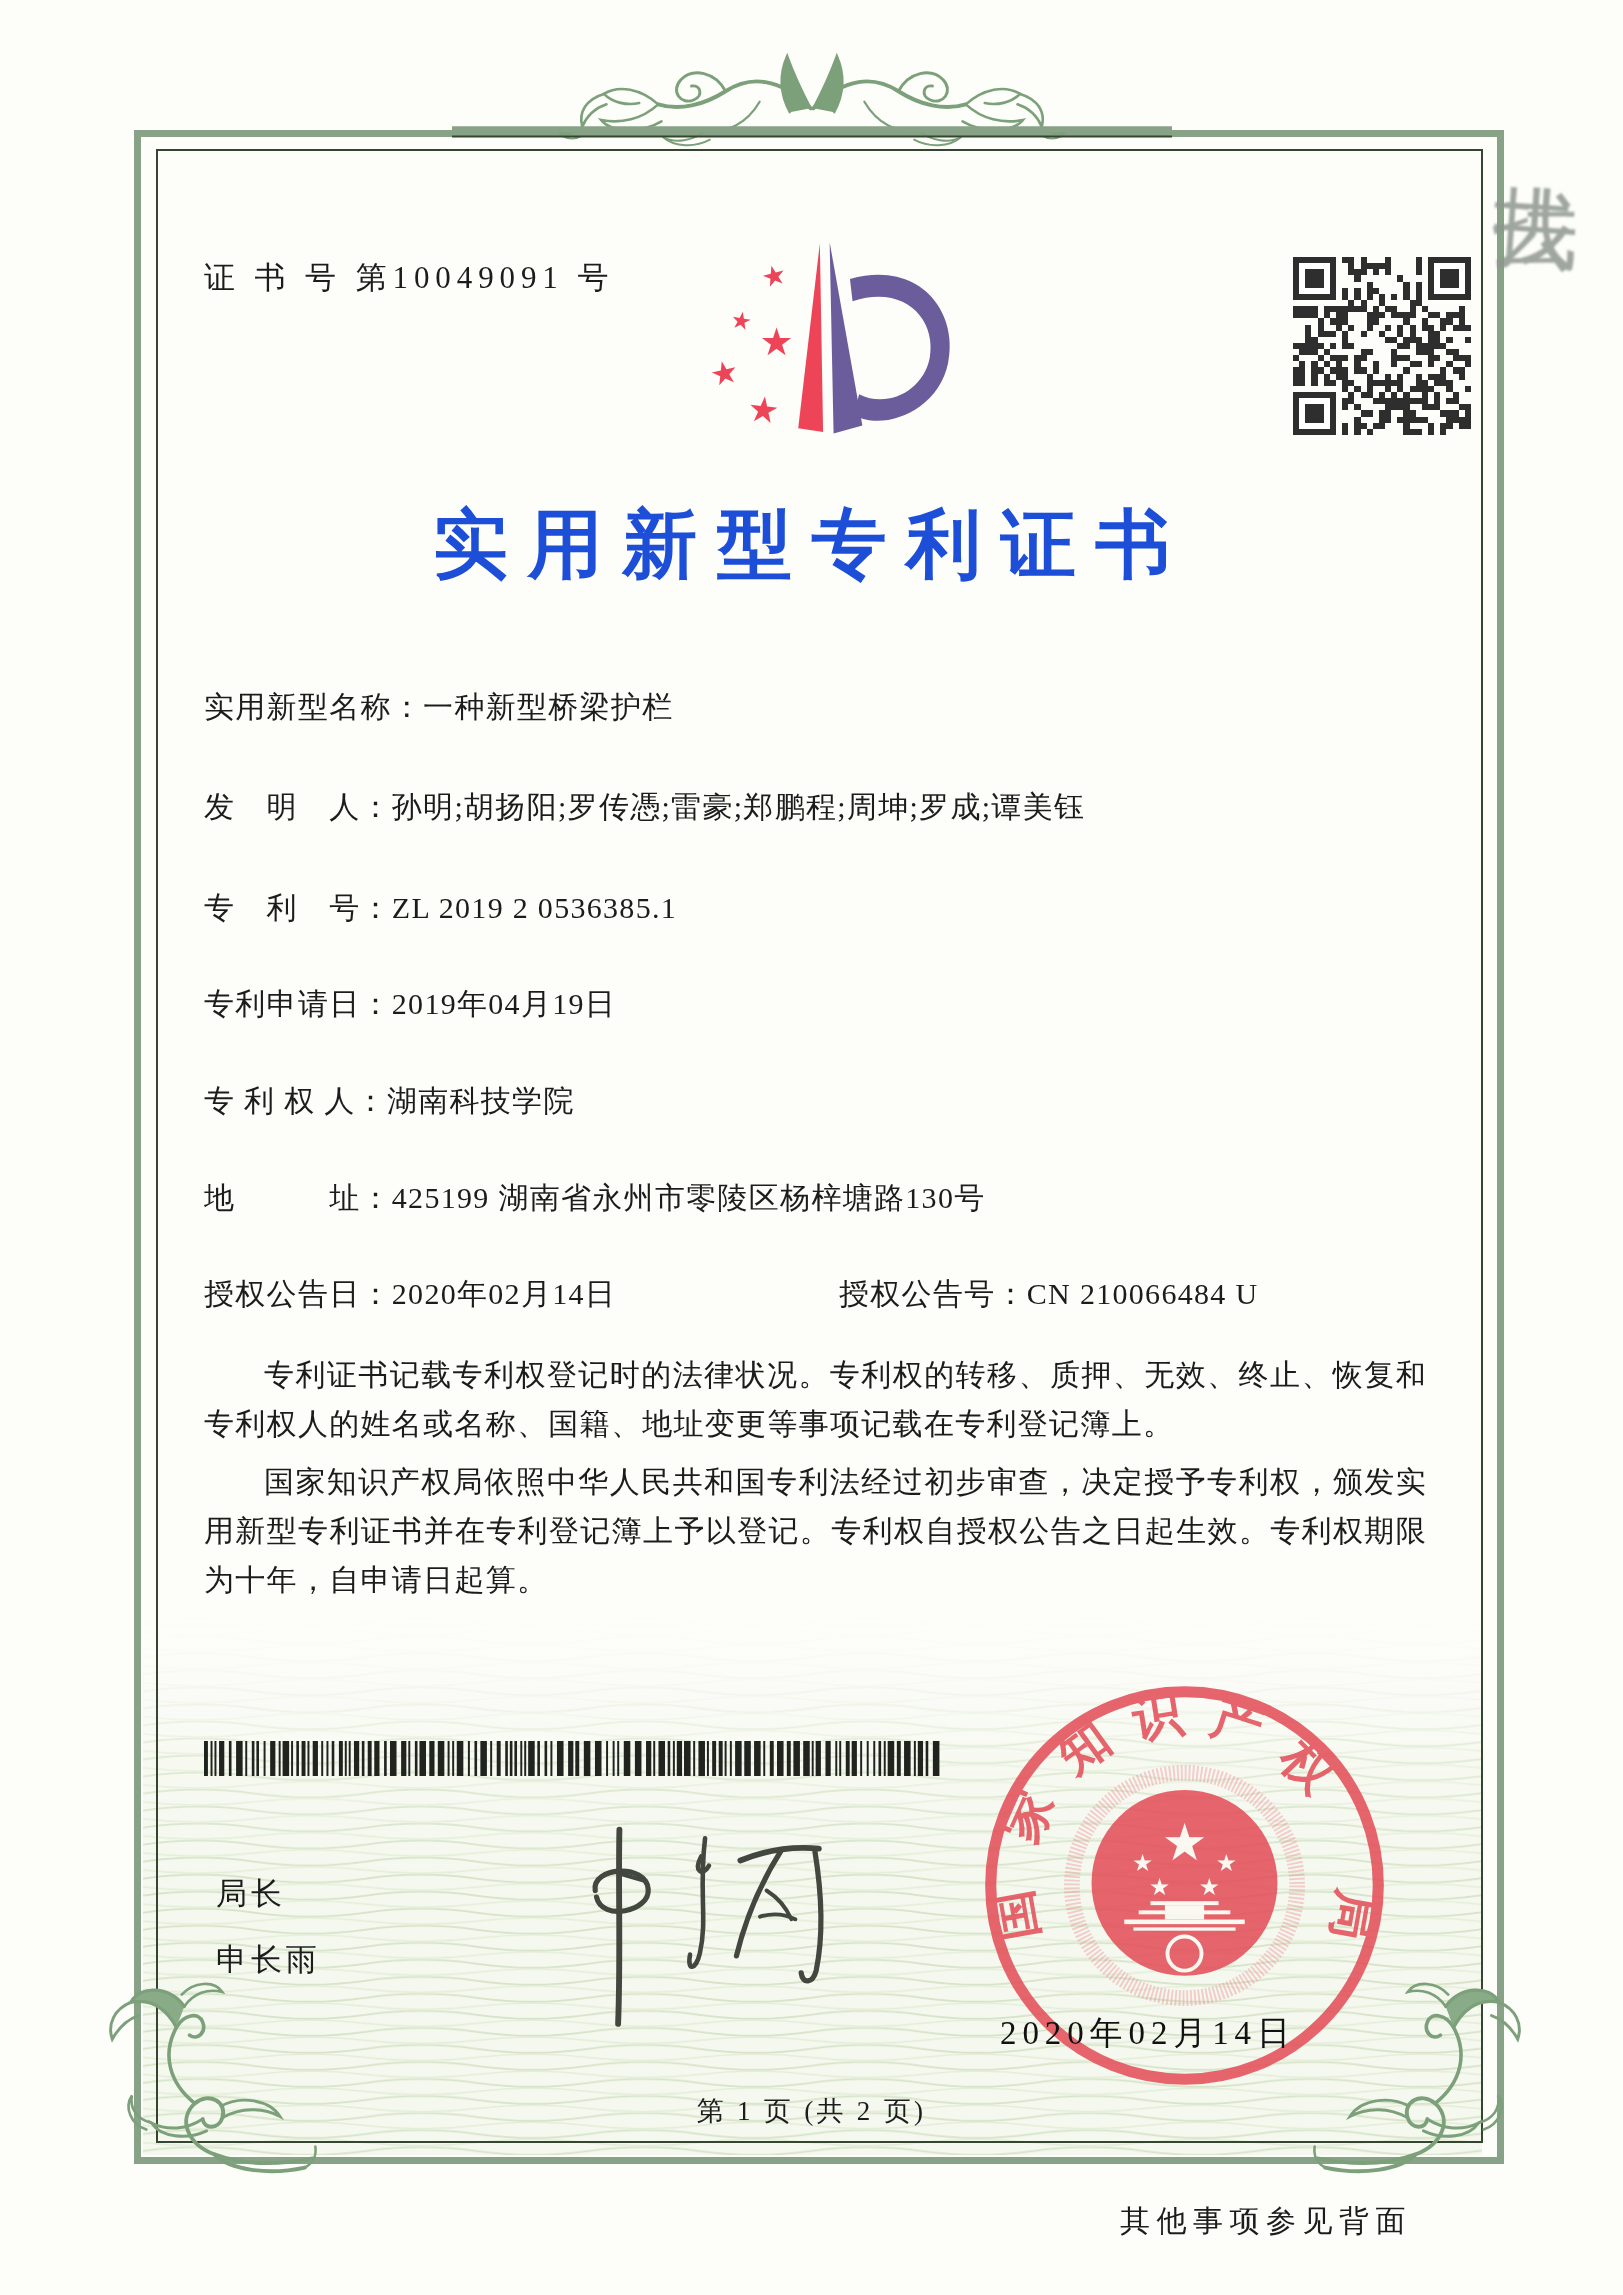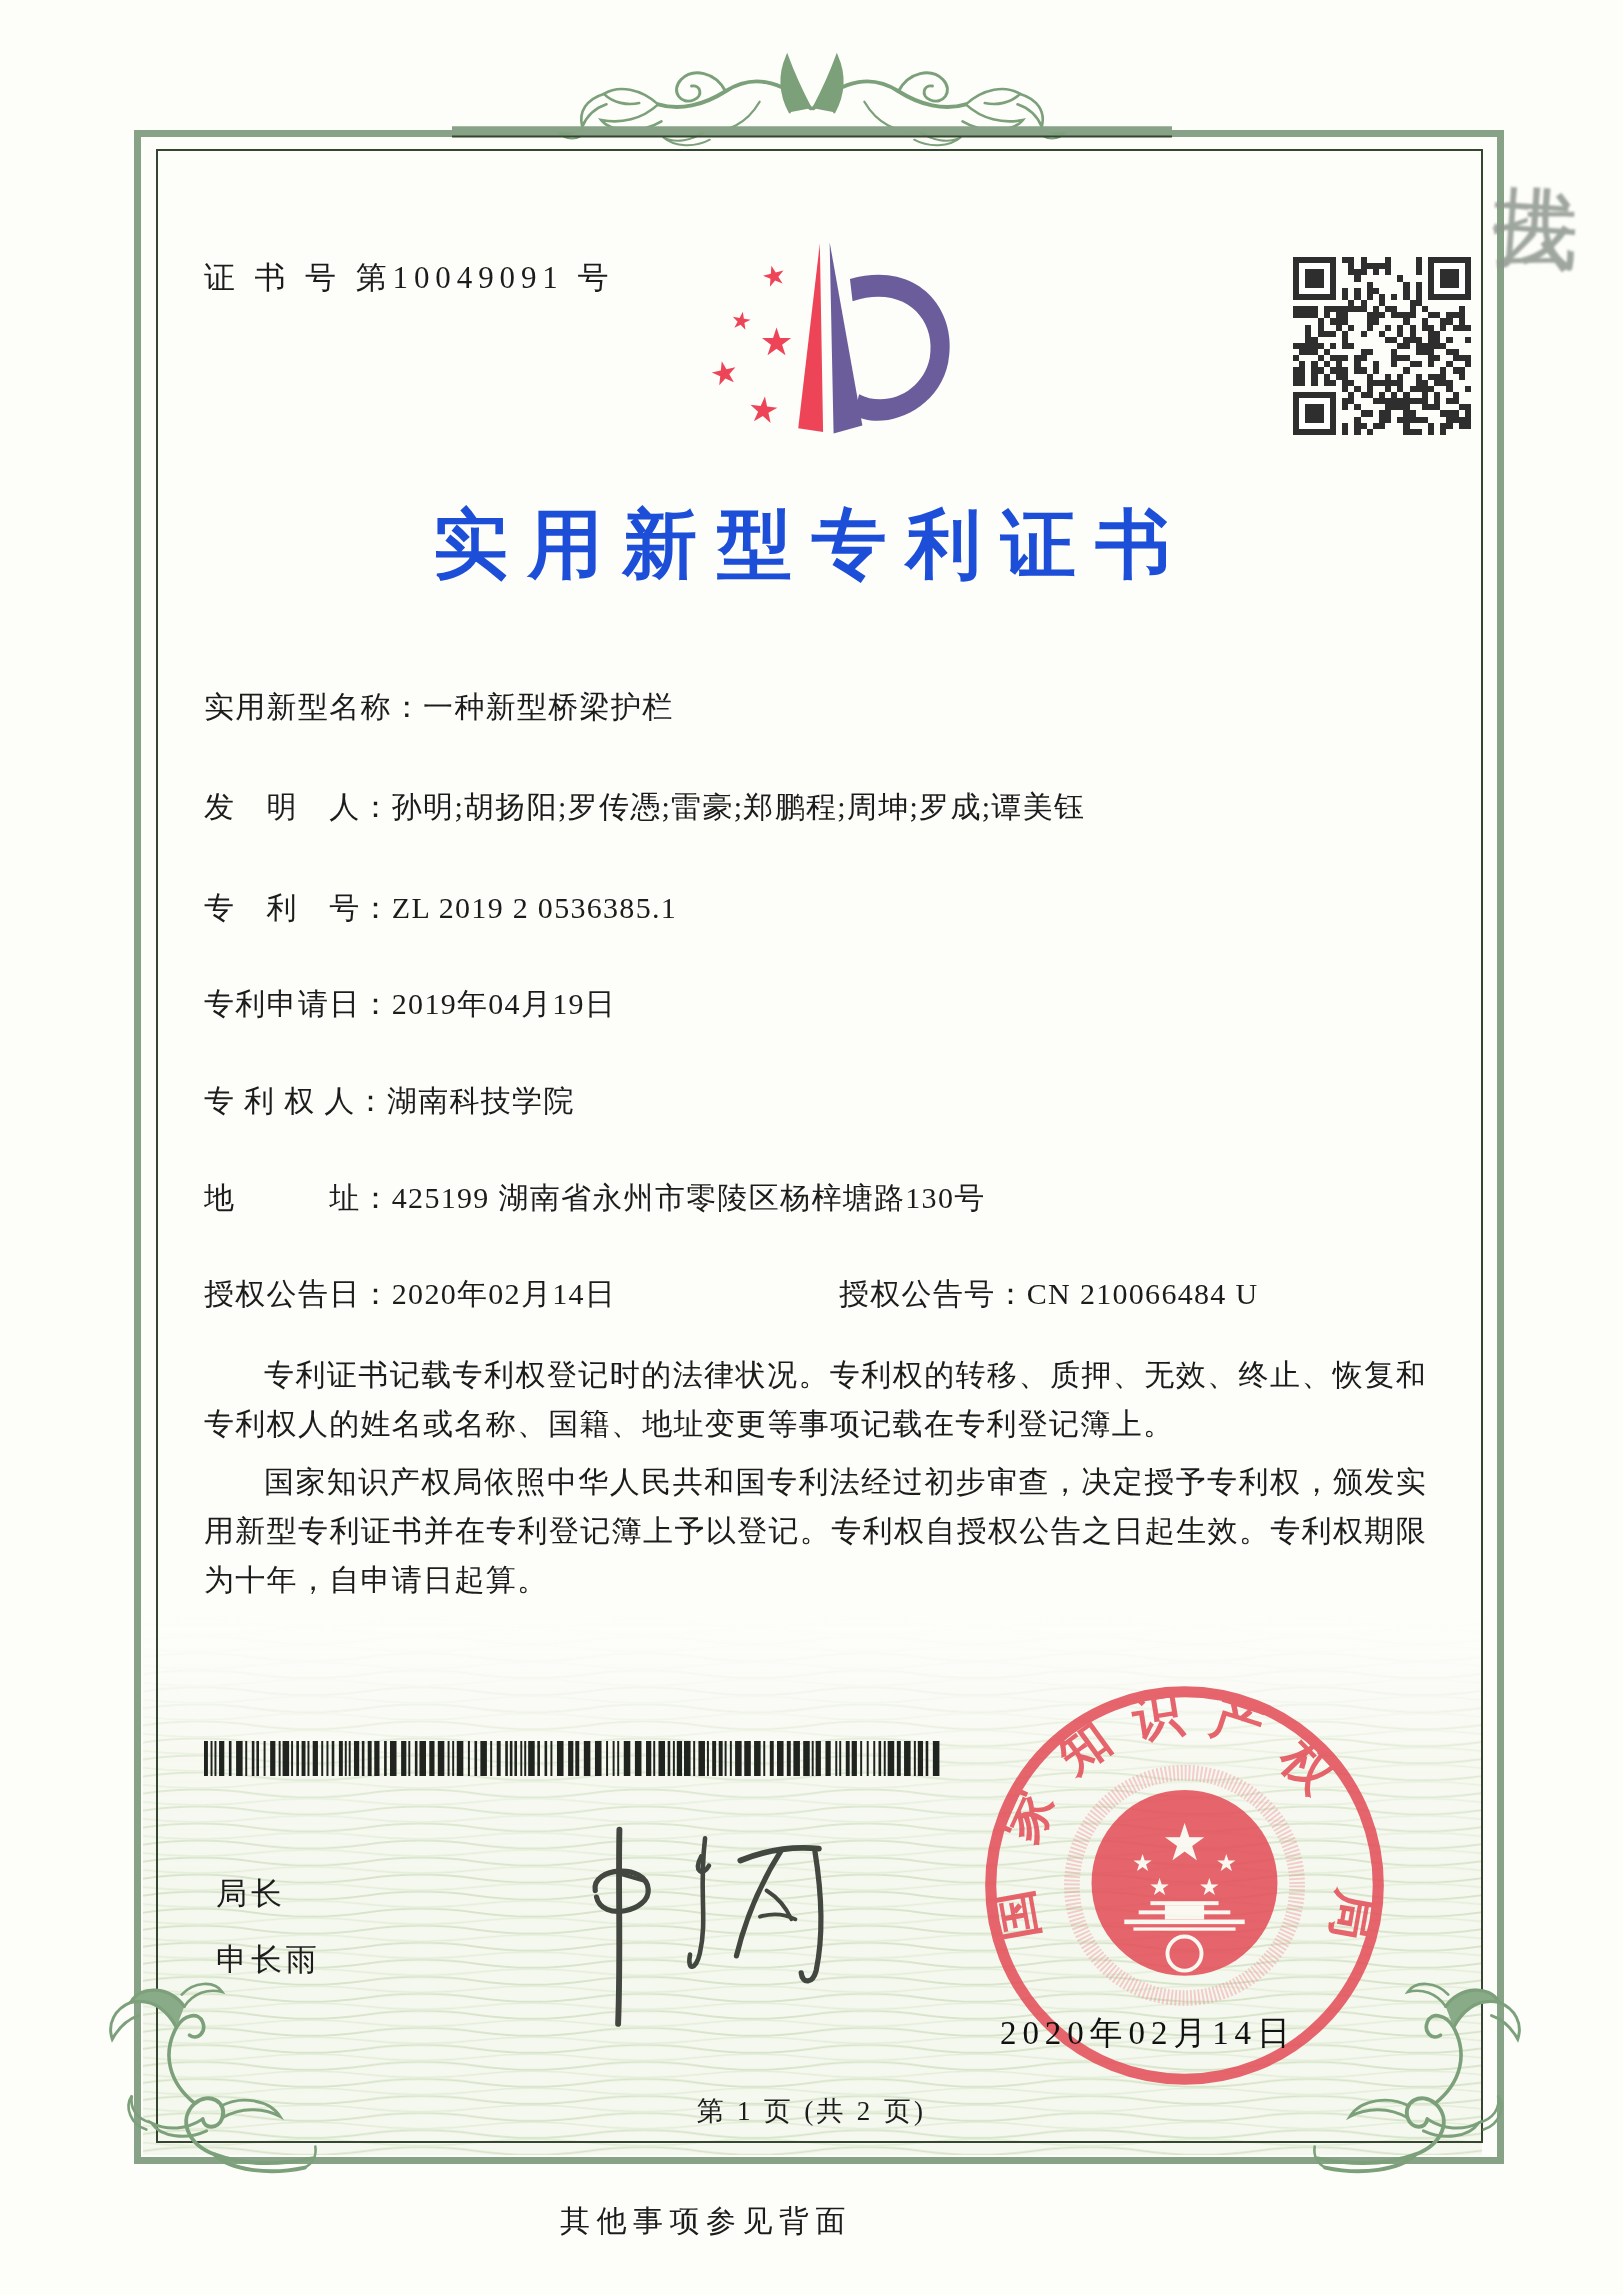--- a/index.html
+++ b/index.html
@@ -52,21 +52,21 @@
     text-align:justify;text-indent:2em;
   }
   
   .barcode{position:absolute;left:204px;top:1741px;width:740px;height:35px;}
   .director-title{position:absolute;left:216px;top:1873px;font-size:31px;letter-spacing:3.9px;}
   .director-name{position:absolute;left:216px;top:1939px;font-size:31px;letter-spacing:3.9px;}
   .signature{position:absolute;left:556px;top:1813px;width:340px;height:223px;}
   .seal{position:absolute;left:975px;top:1676px;width:419px;height:419px;}
   .seal-date{position:absolute;left:1000px;top:2011px;font-size:33px;letter-spacing:5.9px;color:#111;}
   .footer-page{position:absolute;left:0;top:2093px;width:100%;text-align:center;font-size:27px;letter-spacing:3.3px;}
-  .footer-note{position:absolute;left:0;top:2201px;width:87%;text-align:center;font-size:30px;letter-spacing:6.5px;}
+  .footer-note{position:absolute;left:0;top:2201px;width:87%;text-align:right;font-size:30px;letter-spacing:6.5px;}
 </style>
 </head>
 <body>
 
 <div class="page">
 
   <svg class="waves" viewBox="0 0 2046 852" preserveAspectRatio="none">
     <defs>
       <pattern id="wavPat" width="340" height="26" patternUnits="userSpaceOnUse">
         <path d="M0,14 Q85,2 170,14 T340,14" fill="none" stroke="#d7e4c9" stroke-width="3"></path>

